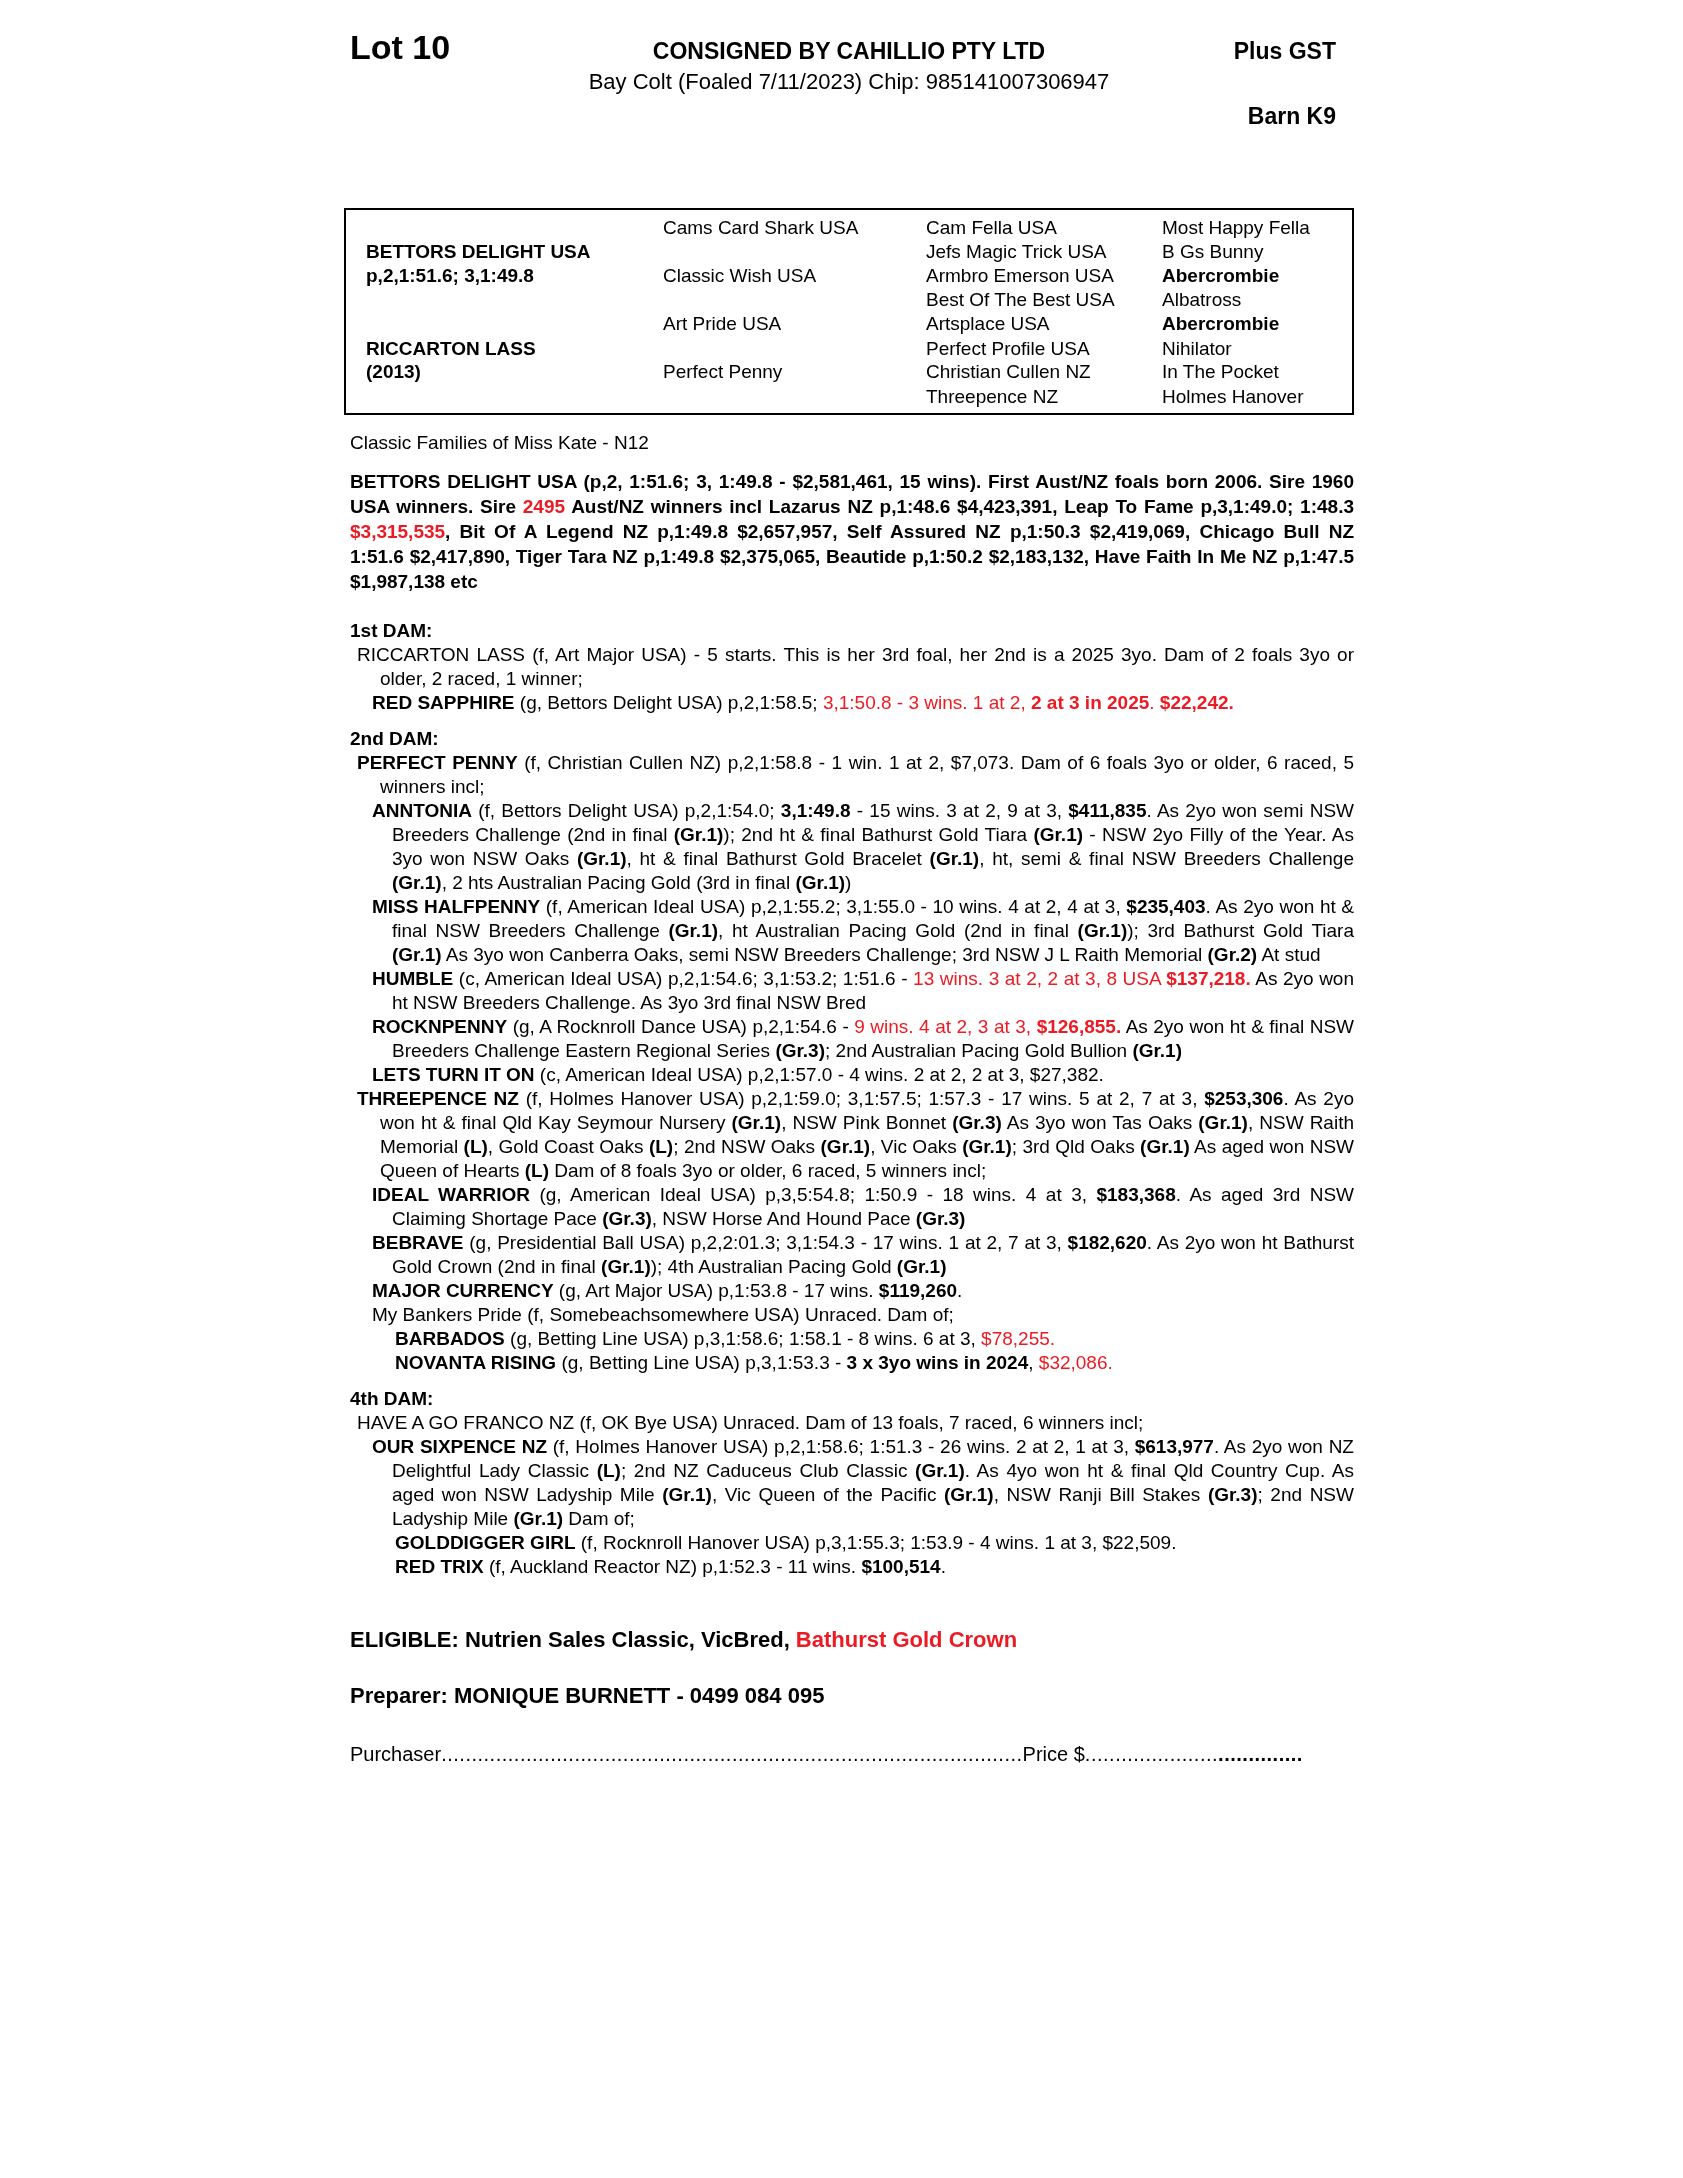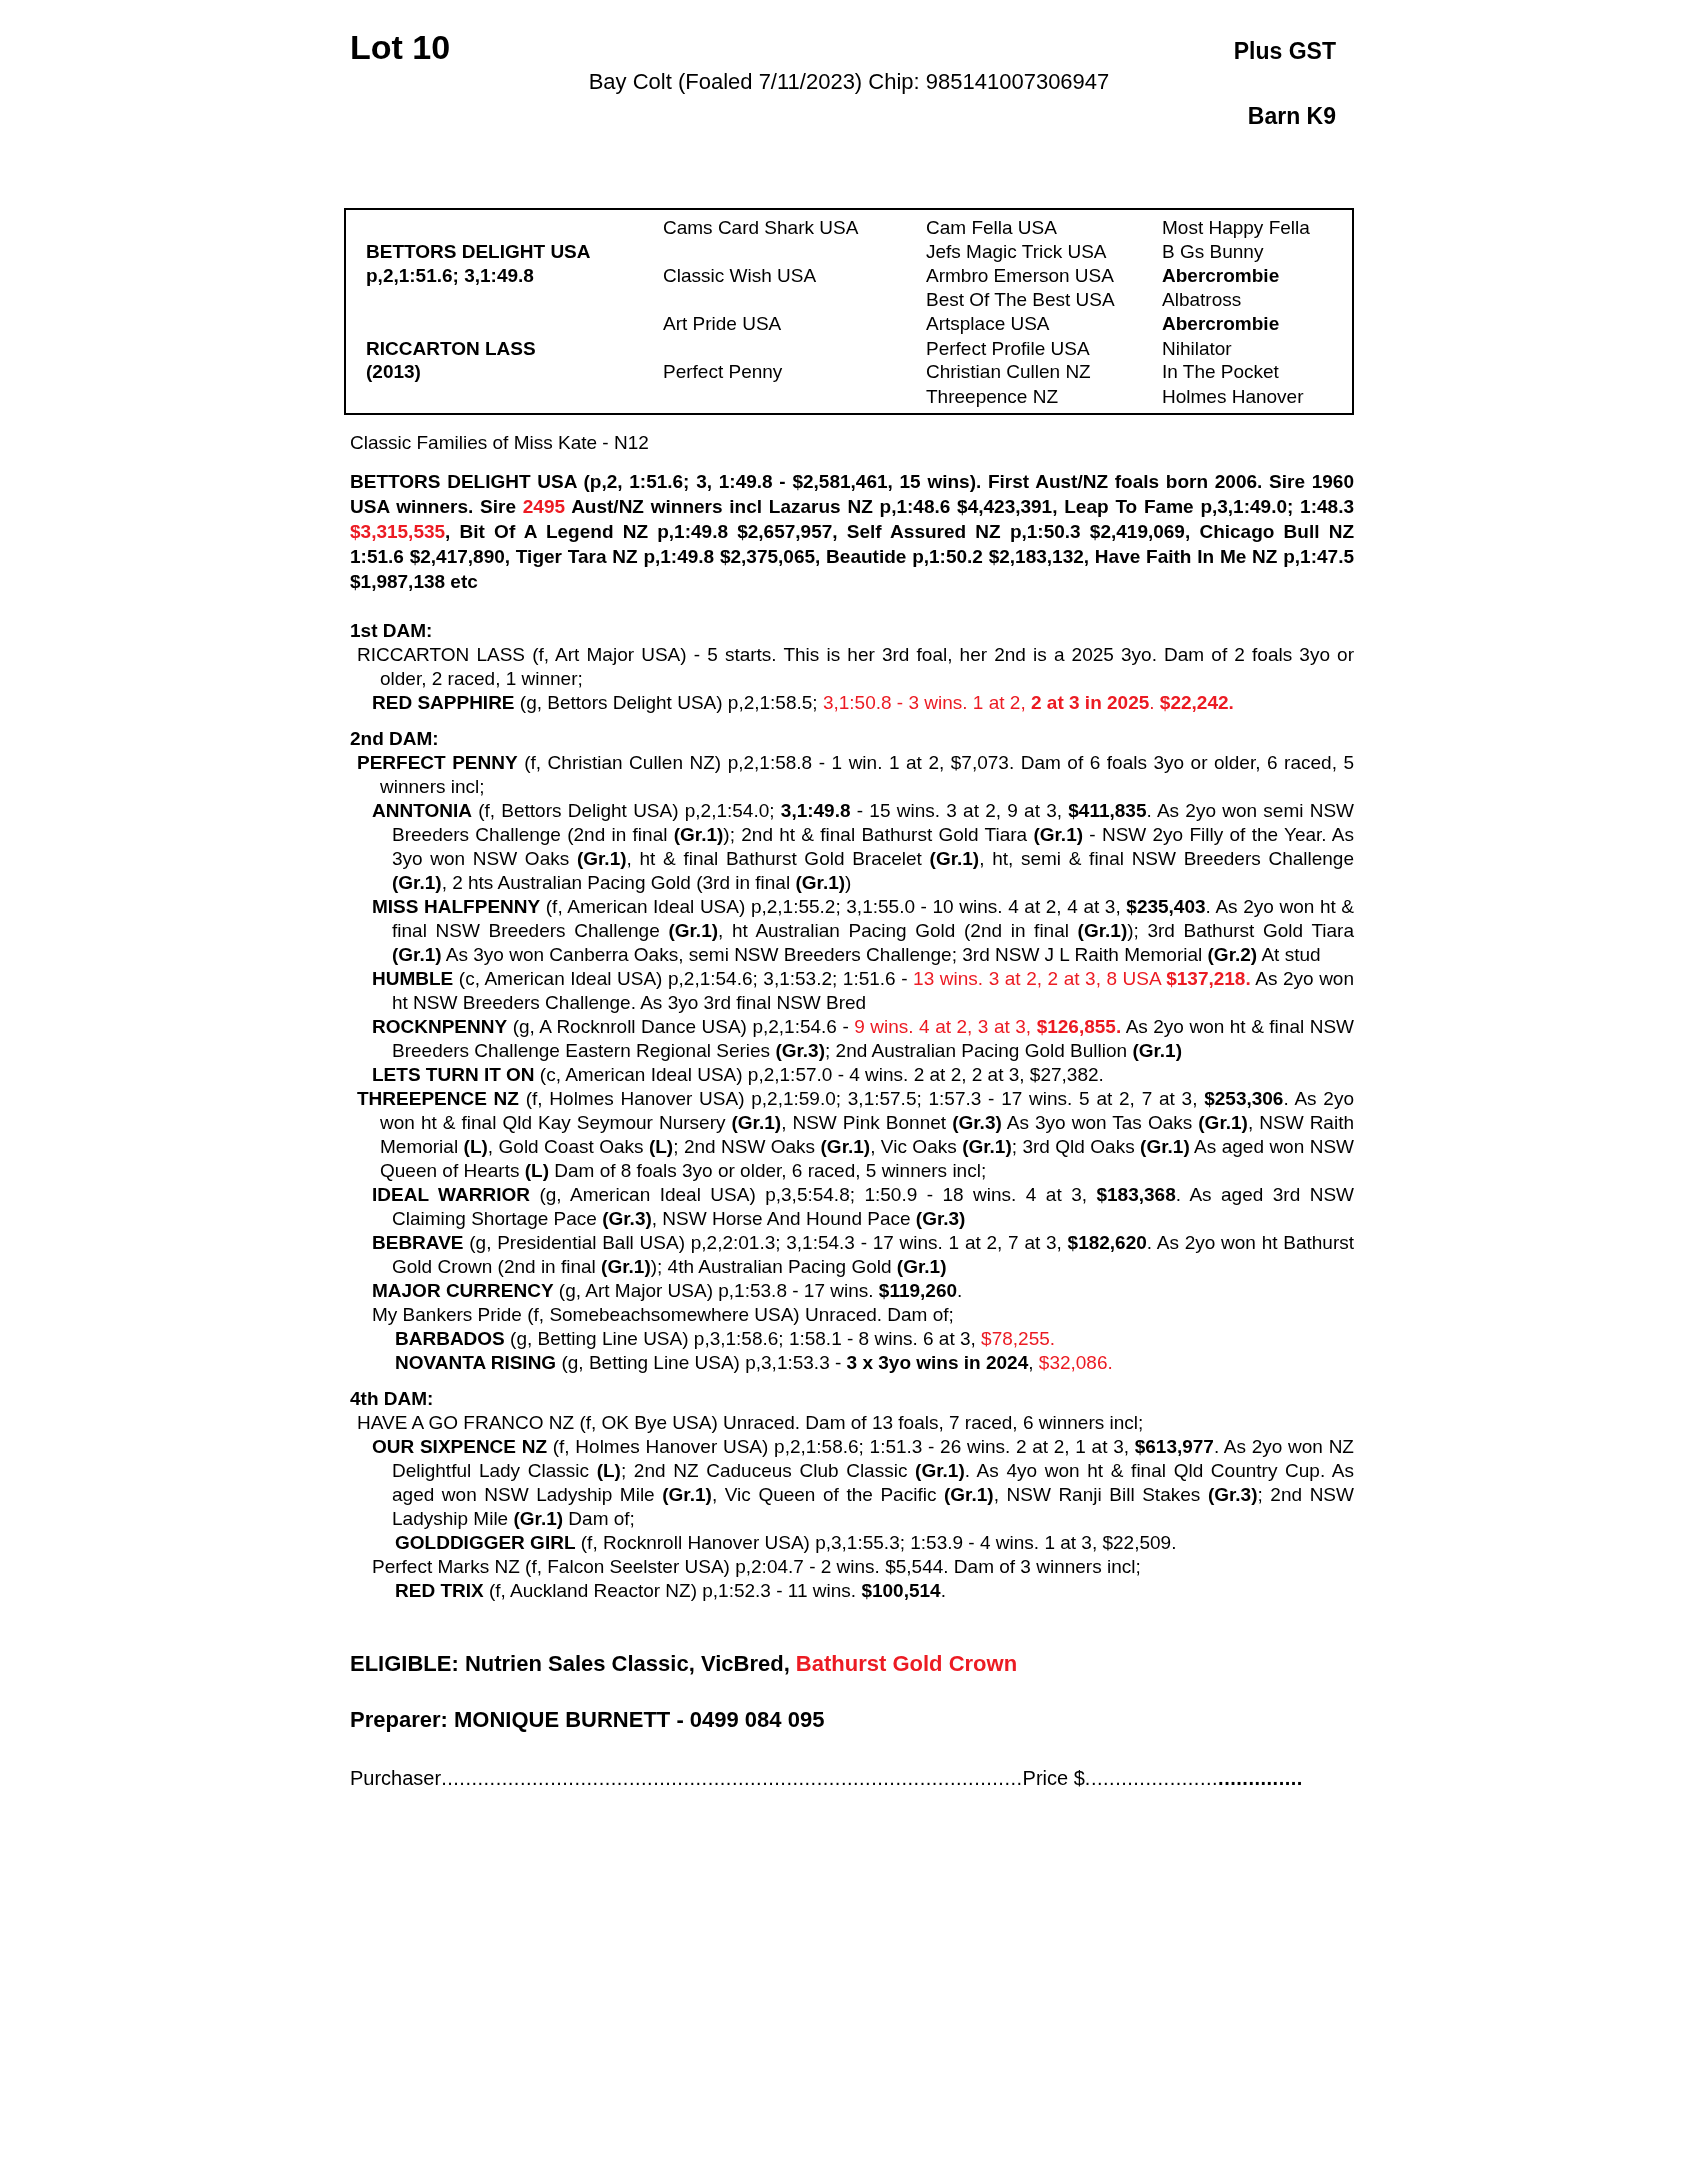--- a/index.html
+++ b/index.html
@@ -48,20 +48,21 @@
   .purchaser .ldr { letter-spacing:0.5px; }
   .purchaser .ldr3 { font-weight:700; }
 </style>
 </head>
 <body>
 
 <div class="content">
 
   <header class="header">
     <div class="lot">Lot 10</div>
+    <div class="consigned">CONSIGNED BY CAHILLIO PTY LTD</div>
     <div class="plus-gst">Plus GST</div>
     <div class="foaling">Bay Colt (Foaled 7/11/2023) Chip: 985141007306947</div>
     <div class="barn">Barn K9</div>
   </header>
 
   <div class="pedigree">
     <span class="pcell c1 r1">BETTORS DELIGHT USA</span>
     <span class="pcell c1 r2">p,2,1:51.6; 3,1:49.8</span>
     <span class="pcell c1 r5">RICCARTON LASS</span>
     <span class="pcell c1 r6">(2013)</span>
@@ -111,21 +112,20 @@
   <p class="entry lvl2"><span class="b">BEBRAVE</span><span> (g, Presidential Ball USA) p,2,2:01.3; 3,1:54.3 - 17 wins. 1 at 2, 7 at 3, </span><span class="b">$182,620</span><span>. As 2yo won ht Bathurst Gold Crown (2nd in final </span><span class="b">(Gr.1)</span><span>); 4th Australian Pacing Gold </span><span class="b">(Gr.1)</span></p>
   <p class="entry lvl2"><span class="b">MAJOR CURRENCY</span><span> (g, Art Major USA) p,1:53.8 - 17 wins. </span><span class="b">$119,260</span><span>.</span></p>
   <p class="entry lvl2"><span>My Bankers Pride (f, Somebeachsomewhere USA) Unraced. Dam of;</span></p>
   <p class="entry lvl3"><span class="b">BARBADOS</span><span> (g, Betting Line USA) p,3,1:58.6; 1:58.1 - 8 wins. 6 at 3, </span><span class="rd">$78,255.</span></p>
   <p class="entry lvl3"><span class="b">NOVANTA RISING</span><span> (g, Betting Line USA) p,3,1:53.3 - </span><span class="b">3 x 3yo wins in 2024</span><span>, </span><span class="rd">$32,086.</span></p>
 
   <h3 class="section-heading">4th DAM:</h3>
   <p class="entry lvl1"><span>HAVE A GO FRANCO NZ (f, OK Bye USA) Unraced. Dam of 13 foals, 7 raced, 6 winners incl;</span></p>
   <p class="entry lvl2"><span class="b">OUR SIXPENCE NZ</span><span> (f, Holmes Hanover USA) p,2,1:58.6; 1:51.3 - 26 wins. 2 at 2, 1 at 3, </span><span class="b">$613,977</span><span>. As 2yo won NZ Delightful Lady Classic </span><span class="b">(L)</span><span>; 2nd NZ Caduceus Club Classic </span><span class="b">(Gr.1)</span><span>. As 4yo won ht &amp; final Qld Country Cup. As aged won NSW Ladyship Mile </span><span class="b">(Gr.1)</span><span>, Vic Queen of the Pacific </span><span class="b">(Gr.1)</span><span>, NSW Ranji Bill Stakes </span><span class="b">(Gr.3)</span><span>; 2nd NSW Ladyship Mile </span><span class="b">(Gr.1)</span><span> Dam of;</span></p>
   <p class="entry lvl3"><span class="b">GOLDDIGGER GIRL</span><span> (f, Rocknroll Hanover USA) p,3,1:55.3; 1:53.9 - 4 wins. 1 at 3, $22,509.</span></p>
-  <p class="entry lvl2"><span>Perfect Marks NZ (f, Falcon Seelster USA) p,2:04.7 - 2 wins. $5,544. Dam of 3 winners incl;</span></p>
   <p class="entry lvl3"><span class="b">RED TRIX</span><span> (f, Auckland Reactor NZ) p,1:52.3 - 11 wins. </span><span class="b">$100,514</span><span>.</span></p>
 
   <p class="eligible"><span class="b">ELIGIBLE: Nutrien Sales Classic, VicBred, </span><span class="b rd">Bathurst Gold Crown</span></p>
 
   <p class="preparer">Preparer: MONIQUE BURNETT - 0499 084 095</p>
 
   <p class="purchaser">
     <span>Purchaser</span><span class="ldr">................................................................................................</span><span>Price $</span><span class="ldr">......................</span><span class="ldr ldr3">..............</span>
   </p>
 

